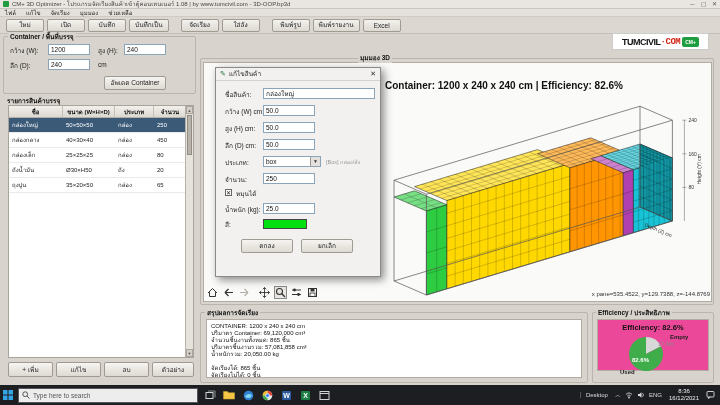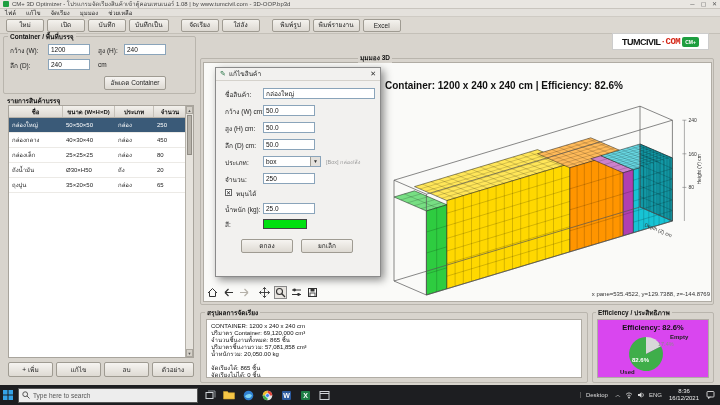--- a/index.html
+++ b/index.html
@@ -389,21 +389,21 @@
     <div class="sum-line">จำนวนชิ้นงานทั้งหมด: 865 ชิ้น</div>
     <div class="sum-line">ปริมาตรชิ้นงานรวม: 57,081,858 cm³</div>
     <div class="sum-line">น้ำหนักรวม: 20,050.00 kg</div>
     <div class="sum-line"></div>
     <div class="sum-line">จัดเรียงได้: 865 ชิ้น</div>
     <div class="sum-line">จัดเรียงไม่ได้: 0 ชิ้น</div>
   </div>
 
 <div class="abs grouplabel" style="left:596px; top:308px;">Efficiency / ประสิทธิภาพ</div>
 <div class="abs groupbox" style="left:592px; top:312px; width:122px; height:71px;"></div>
-<div class="abs" style="left:597px; top:319px; width:112px; height:59px; background:#d946ef; border:1px solid #b0aca4;">
+<div class="abs" style="left:597px; top:319px; width:112px; height:52px; background:#ec4899; border:1px solid #b0aca4;">
   <svg width="110" height="57" viewBox="0 0 110 57">
     <text x="55" y="10" text-anchor="middle" font-size="7.5" font-weight="bold" fill="#111">Efficiency: 82.6%</text>
     <g id="pie-slices">
         <path d="M48,34 L48.0,17.0 A17,17 0 0 1 63.1,26.2 Z" fill="#d8d8d8"></path>
         <path d="M48,34 L63.1,26.2 A17,17 0 1 1 48.0,17.0 Z" fill="#3fae4a"></path>
       </g>
     <text x="72" y="19" font-size="6" font-weight="bold" fill="#222">Empty</text>
     <text x="60" y="26" font-size="5.5" fill="#8a8a8a">17.4%</text>
     <text x="34" y="42" font-size="6" font-weight="bold" fill="#fff">82.6%</text>
     <text x="22" y="54" font-size="6" font-weight="bold" fill="#222">Used</text>

